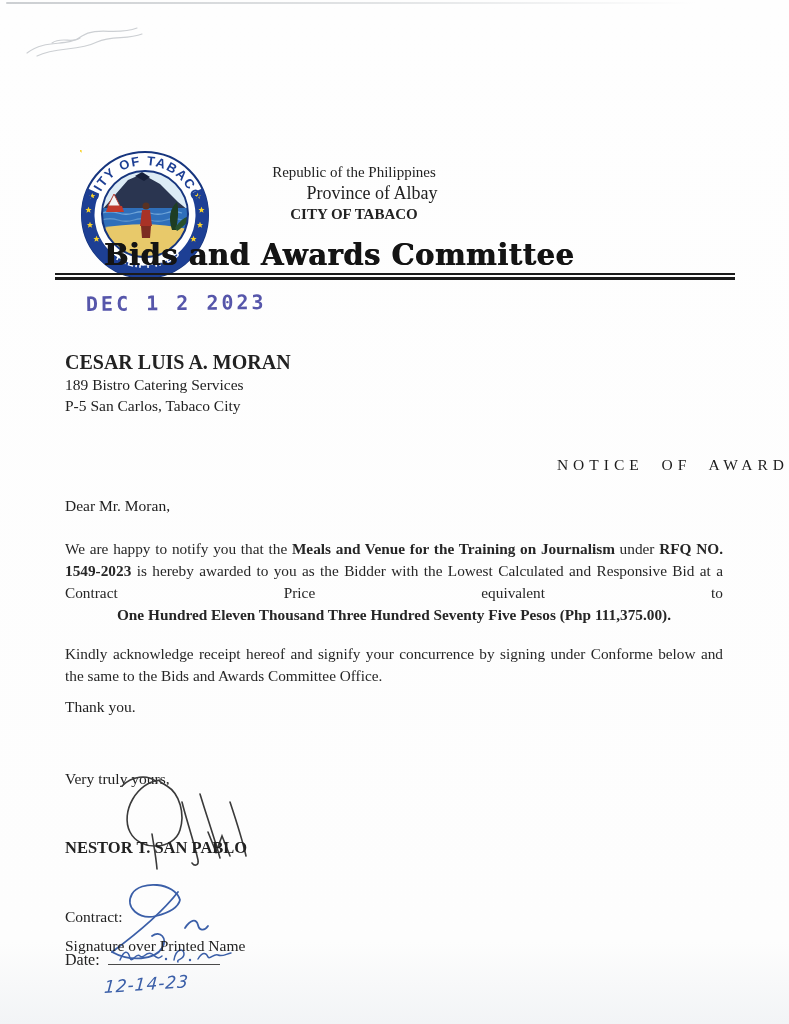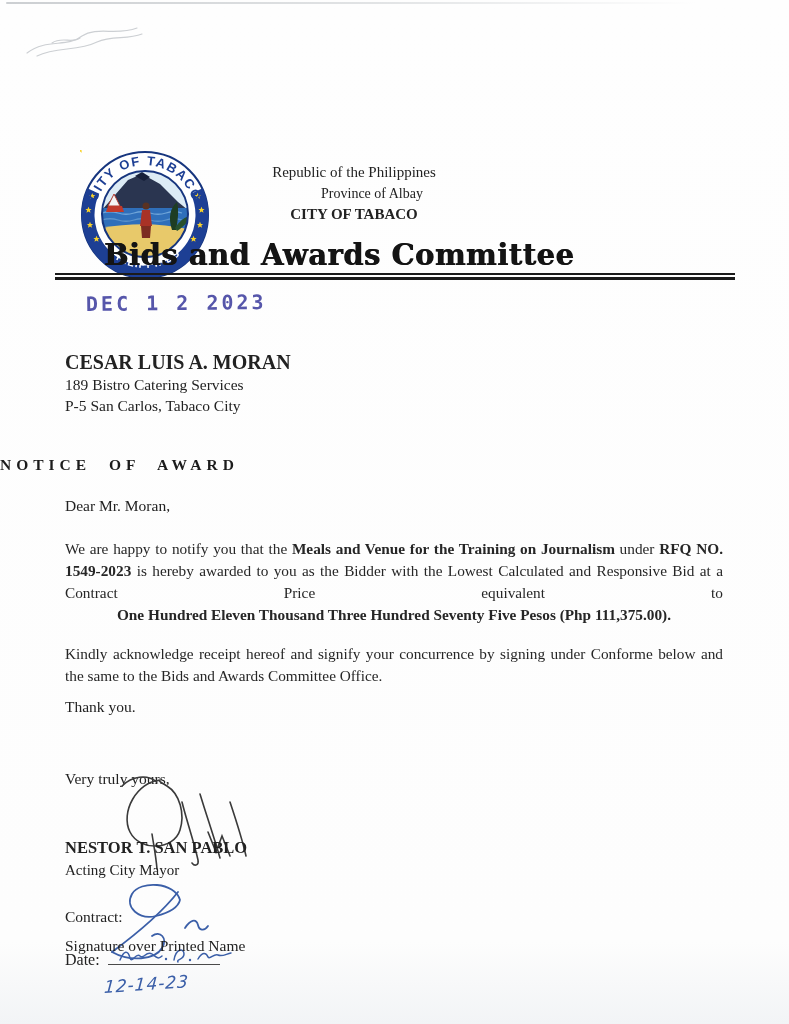--- a/index.html
+++ b/index.html
@@ -13,39 +13,39 @@
     color:#222;
     overflow:hidden;
   }
   .abs{position:absolute;}
   .top-edge{top:2px;left:6px;width:690px;height:2px;
     background:linear-gradient(to right,#9aa0a6 0%,#c6cacd 55%,rgba(255,255,255,0) 100%);
     opacity:.5;border-radius:1px;}
   
   .hdr{top:162px;left:0;width:708px;text-align:center;}
   .hdr .l1{font-size:15px;line-height:21px;}
-  .hdr .l2{font-size:14px;line-height:21px;margin-left:36px;}
+  .hdr .l2{font-size:18px;line-height:21px;margin-left:36px;}
   .hdr .l3{font-size:15px;line-height:21px;font-weight:bold;}
   .office{top:238px;left:0;width:678px;text-align:center;
     font-family:"DejaVu Serif", serif;font-weight:bold;font-size:29px;
     letter-spacing:.5px;color:#141414;
     text-shadow:.7px 0 0 #141414;}
   .rule{top:273px;left:55px;width:680px;height:2px;
     border-top:2px solid #1b1b1b;border-bottom:3px solid #1b1b1b;}
   
   .stamp{top:291px;left:86px;
     font-family:"DejaVu Sans Mono", monospace;
     font-size:20px;font-weight:bold;letter-spacing:3px;
     color:#4444a2;opacity:.9;transform:rotate(-.6deg);}
   
   .recipient{top:352px;left:65px;font-size:15.5px;line-height:21.5px;}
   .recipient .rname{font-weight:bold;font-size:20px;}
   
-  .title{top:456px;left:0;width:789px;text-align:left;
-    font-weight:bold;font-size:15.5px;letter-spacing:5px;word-spacing:9px;color:#1c1c1c;}
+  .title{top:456px;left:0;width:789px;text-align:right;
+    font-weight:normal;font-size:15.5px;letter-spacing:5px;word-spacing:9px;color:#1c1c1c;}
   .salutation{top:497px;left:65px;font-size:15.5px;}
   .para{left:65px;width:658px;font-size:15.3px;line-height:22px;
     text-align:justify;color:#262626;}
   .p1{top:538px;}
   .p1 .just-last{text-align:justify;text-align-last:justify;}
   .p1 b.amount{display:block;text-align:center;}
   .p2{top:643px;}
   .thanks{top:698px;left:65px;font-size:15.5px;}
   .closing{top:770px;left:65px;font-size:15.5px;}
   .signatory{top:837px;left:65px;line-height:22px;}
@@ -174,21 +174,20 @@
         <path d="M70,30 C75,50 82,70 86,88 C87,93 83,95 80,91"></path>
         <path d="M88,22 C95,45 102,65 108,86"></path>
         <path d="M96,60 L104,80 L110,64 L118,84"></path>
         <path d="M118,30 C124,48 130,66 134,84"></path>
       </g>
     </svg>
   </div>
 
   <div class="abs signatory">
     <div class="sname">NESTOR T. SAN PABLO</div>
-    <div class="stitle">Acting City Mayor</div>
   </div>
 
   <div class="abs conforme">Contract:</div>
 
   <div class="abs" style="top:880px;left:100px;">
     <svg width="150" height="95" viewBox="0 0 150 95" fill="none">
       <g stroke="#3b5fa8" stroke-width="1.8" stroke-linecap="round">
         <path d="M80,20 C75,2 40,0 32,14 C24,28 40,40 56,36 C68,33 78,28 80,20"></path>
         <path d="M78,12 C60,35 35,55 12,72"></path>
         <path d="M12,72 C30,82 55,80 62,68 C68,58 60,50 52,56"></path>

